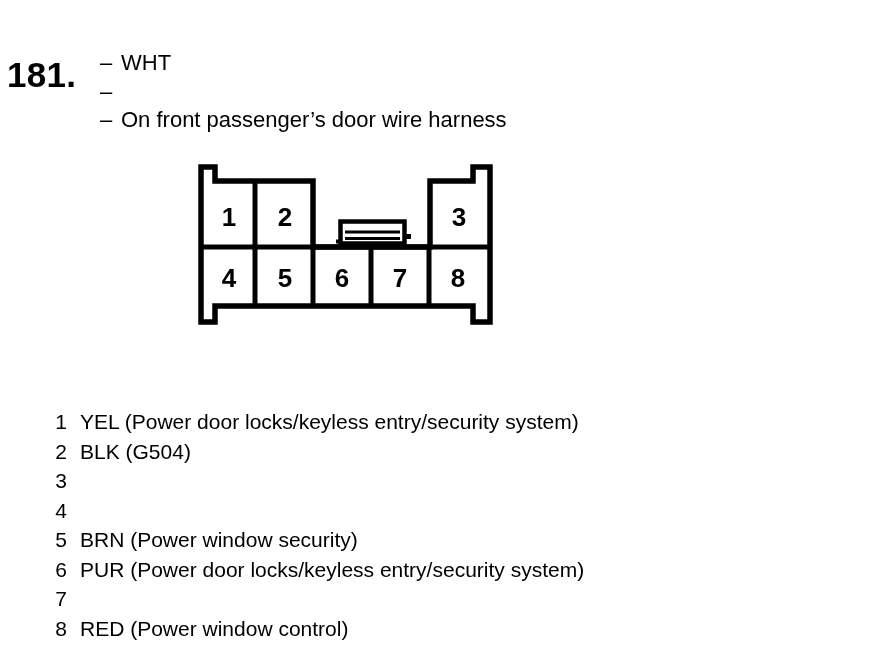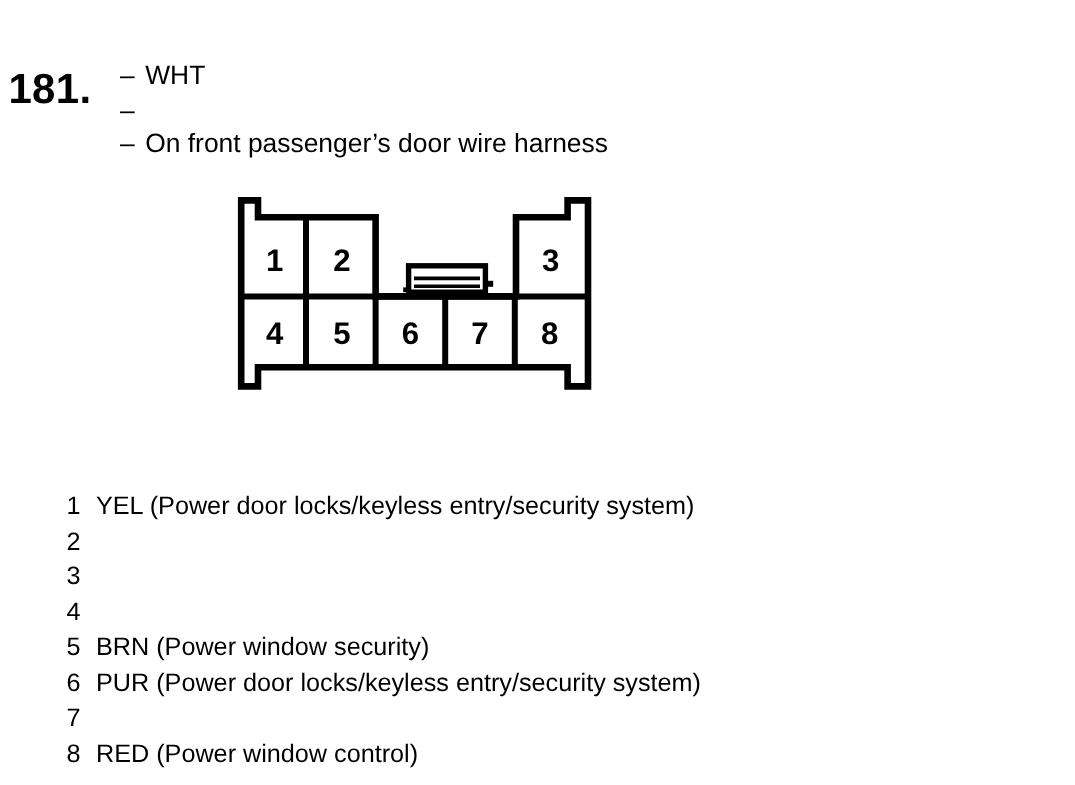--- a/index.html
+++ b/index.html
@@ -108,20 +108,21 @@
     <div class="cell-num c8">8</div>
   </div>
 
   <div class="pinlist">
     <div class="pin-row">
       <span class="pin-num">1</span>
       <span class="pin-label">YEL (Power door locks/keyless entry/security system)</span>
     </div>
     <div class="pin-row">
       <span class="pin-num">2</span>
+      <span class="pin-label">BLK (G504)</span>
     </div>
     <div class="pin-row">
       <span class="pin-num">3</span>
     </div>
     <div class="pin-row">
       <span class="pin-num">4</span>
     </div>
     <div class="pin-row">
       <span class="pin-num">5</span>
       <span class="pin-label">BRN (Power window security)</span>

